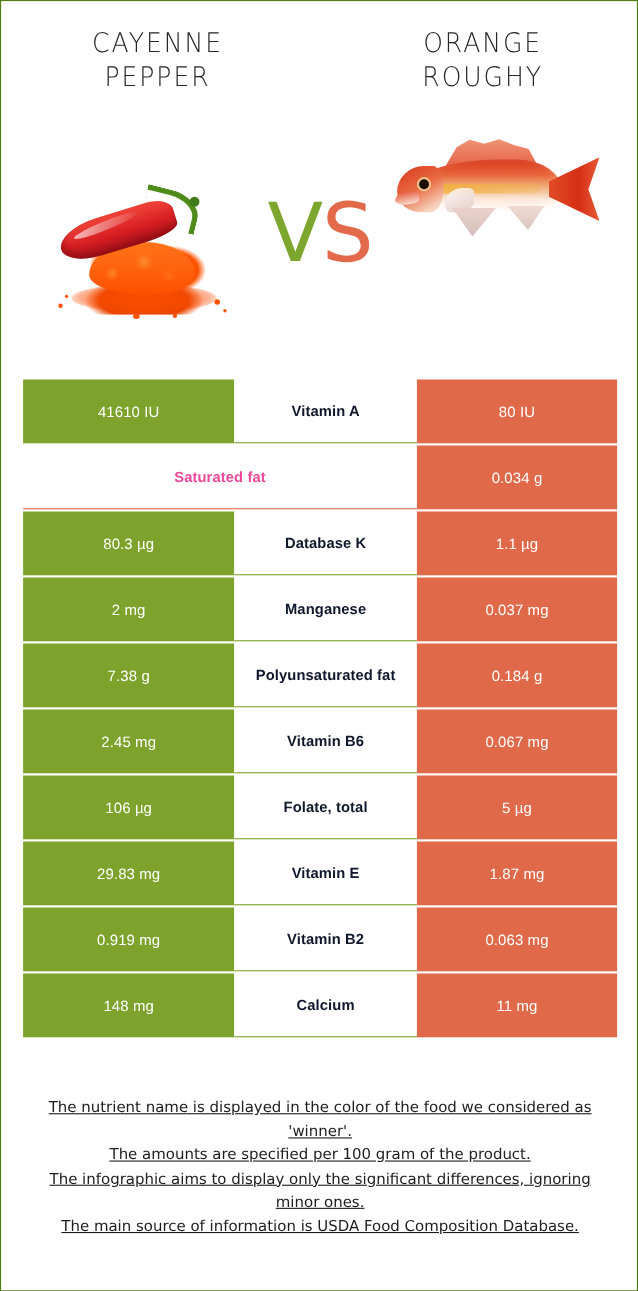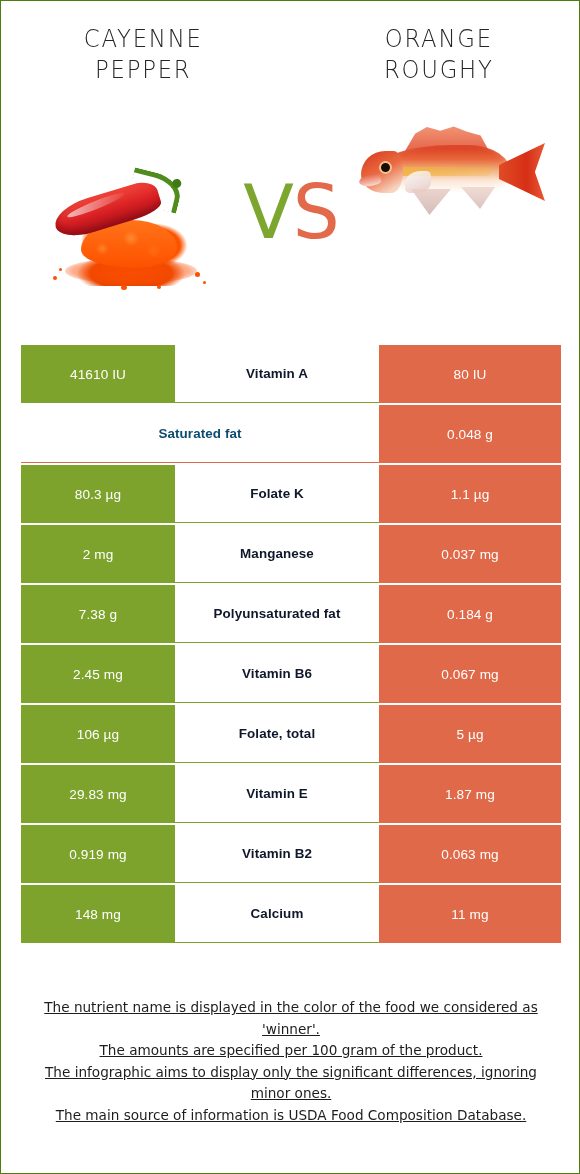--- a/index.html
+++ b/index.html
@@ -265,38 +265,38 @@
   }
   .cell {
     display: flex;
     align-items: center;
     justify-content: center;
     font-size: 13.6px;
     letter-spacing: 0.1px;
     box-sizing: border-box;
   }
   .cell-left {
-    width: 154px;
+    width: 192px;
     background: #7DA32C;
     color: #ffffff;
   }
   .cell-right {
     width: 182px;
     background: #E0694A;
     color: #ffffff;
   }
   .cell-mid {
     flex: 1 1 auto;
     background: #ffffff;
     font-weight: 700;
     font-size: 13.4px;
     border-bottom: 1px solid transparent;
   }
   .cell-mid.win-green  { color: #0f172a; border-bottom-color: #7DA32C; }
-  .cell-mid.win-orange { color: #0c4a6e; border-bottom-color: #DE6A4C; }
+  .cell-mid.win-orange { color: #ec4899; border-bottom-color: #DE6A4C; }
 
   
   .footer {
     position: absolute;
     left: 34px;
     top: 996px;
     width: 512px;
     text-align: center;
     font-family: "DejaVu Sans", sans-serif;
     font-size: 13.6px;
@@ -357,25 +357,25 @@
   </div>
 
   <div class="table" id="comparison-table">
       <div class="row">
         <div class="cell cell-left">41610 IU</div>
         <div class="cell cell-mid win-green">Vitamin A</div>
         <div class="cell cell-right">80 IU</div>
       </div>
       <div class="row">
         <div class="cell cell-mid win-orange">Saturated fat</div>
-        <div class="cell cell-right">0.048 g</div>
+        <div class="cell cell-right">0.034 g</div>
       </div>
       <div class="row">
         <div class="cell cell-left">80.3 µg</div>
-        <div class="cell cell-mid win-green">Folate K</div>
+        <div class="cell cell-mid win-green">Database K</div>
         <div class="cell cell-right">1.1 µg</div>
       </div>
       <div class="row">
         <div class="cell cell-left">2 mg</div>
         <div class="cell cell-mid win-green">Manganese</div>
         <div class="cell cell-right">0.037 mg</div>
       </div>
       <div class="row">
         <div class="cell cell-left">7.38 g</div>
         <div class="cell cell-mid win-green">Polyunsaturated fat</div>

